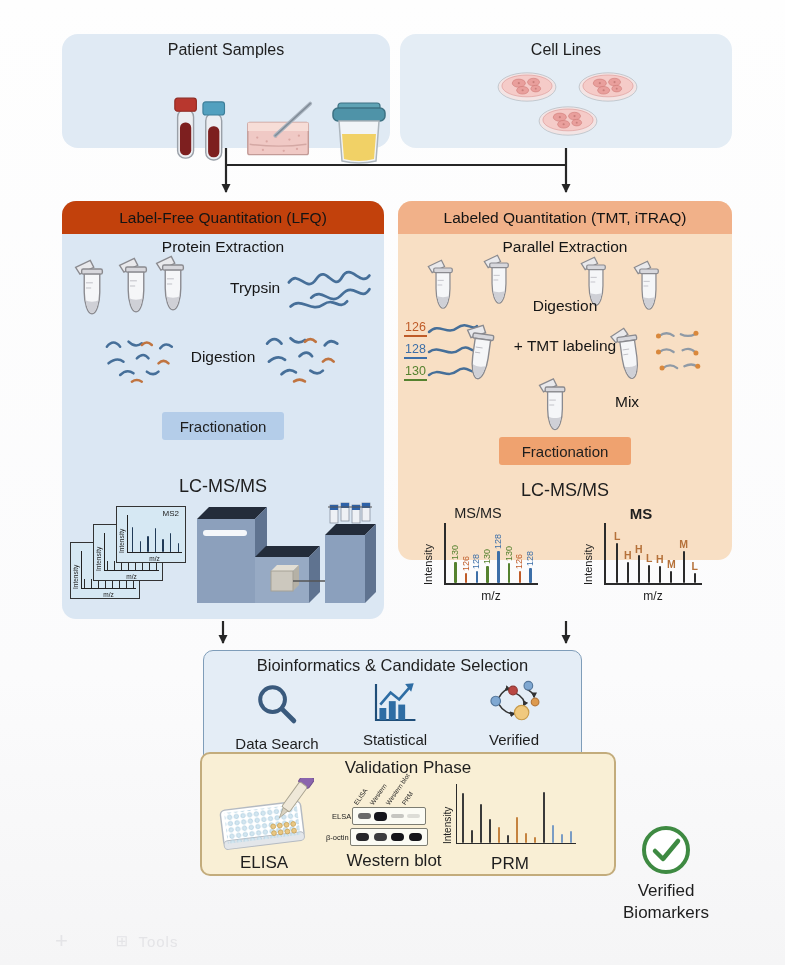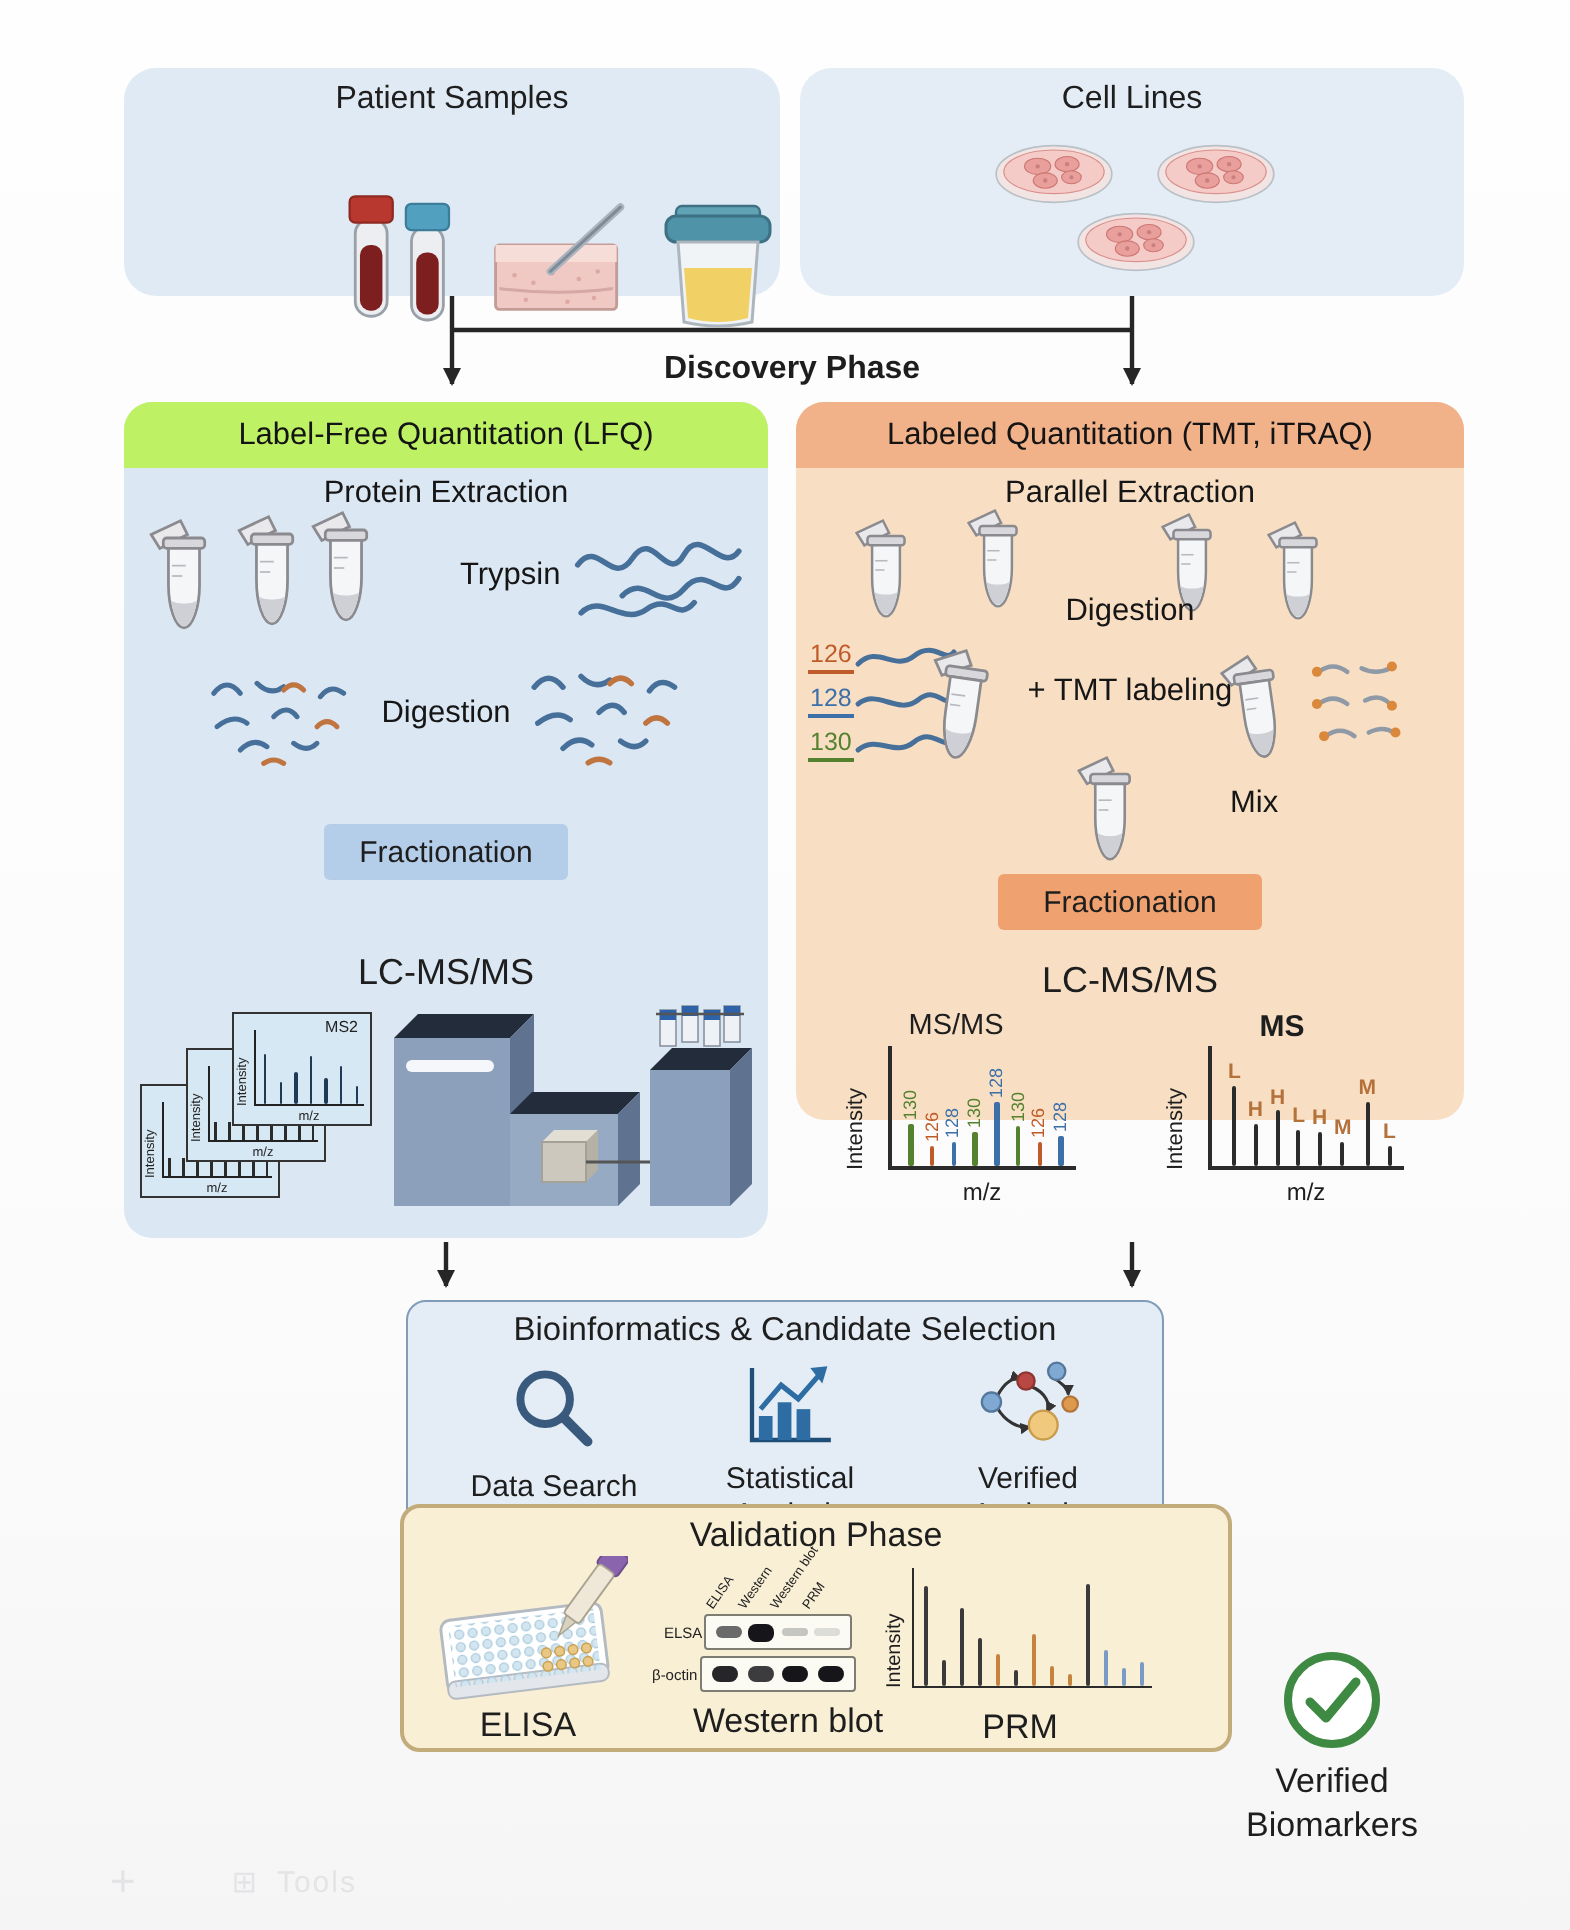--- a/index.html
+++ b/index.html
@@ -174,24 +174,23 @@
       <line x1="70" y1="2" x2="33" y2="36" stroke="#7f8b97" stroke-width="1.6" stroke-linecap="round"></line>
     </svg>
     <svg class="abs" style="left:268px;top:62px" width="58" height="72" viewBox="0 0 58 70">
       <rect x="8" y="6" width="42" height="7" rx="3" fill="#5fa3b5" stroke="#3d7183" stroke-width="1.2"></rect>
       <rect x="3" y="11" width="52" height="13" rx="5" fill="#4f93a8" stroke="#3d7183" stroke-width="1.5"></rect>
       <path d="M9,24 L49,24 L46,64 Q29,68 12,64 Z" fill="#f1f4f7" stroke="#adb6bd" stroke-width="1.5"></path>
       <path d="M12,37 L46,37 L44,62 Q29,66 14,62 Z" fill="#f1d166"></path>
     </svg>
   </div>
 
-  <div class="abs ctr" style="left:276px;top:176px;width:240px;font-size:16px;font-weight:bold;">Discovery Phase</div>
 
   <div class="abs panel" style="left:62px;top:201px;width:322px;height:418px;background:#dbe7f3;">
-    <div class="panel-header" style="background:#bef264;">Label-Free Quantitation (LFQ)</div>
+    <div class="panel-header" style="background:#c2410c;">Label-Free Quantitation (LFQ)</div>
     <div class="abs ctr step" style="left:0;right:0;top:37px;font-size:15.5px;">Protein Extraction</div>
     <svg class="abs" style="left:11px;top:56px" width="38" height="62">
         <use href="#sym-tube"></use>
       </svg>
     <svg class="abs" style="left:55px;top:54px" width="38" height="62">
         <use href="#sym-tube"></use>
       </svg>
     <svg class="abs" style="left:92px;top:52px" width="38" height="62">
         <use href="#sym-tube"></use>
       </svg>

